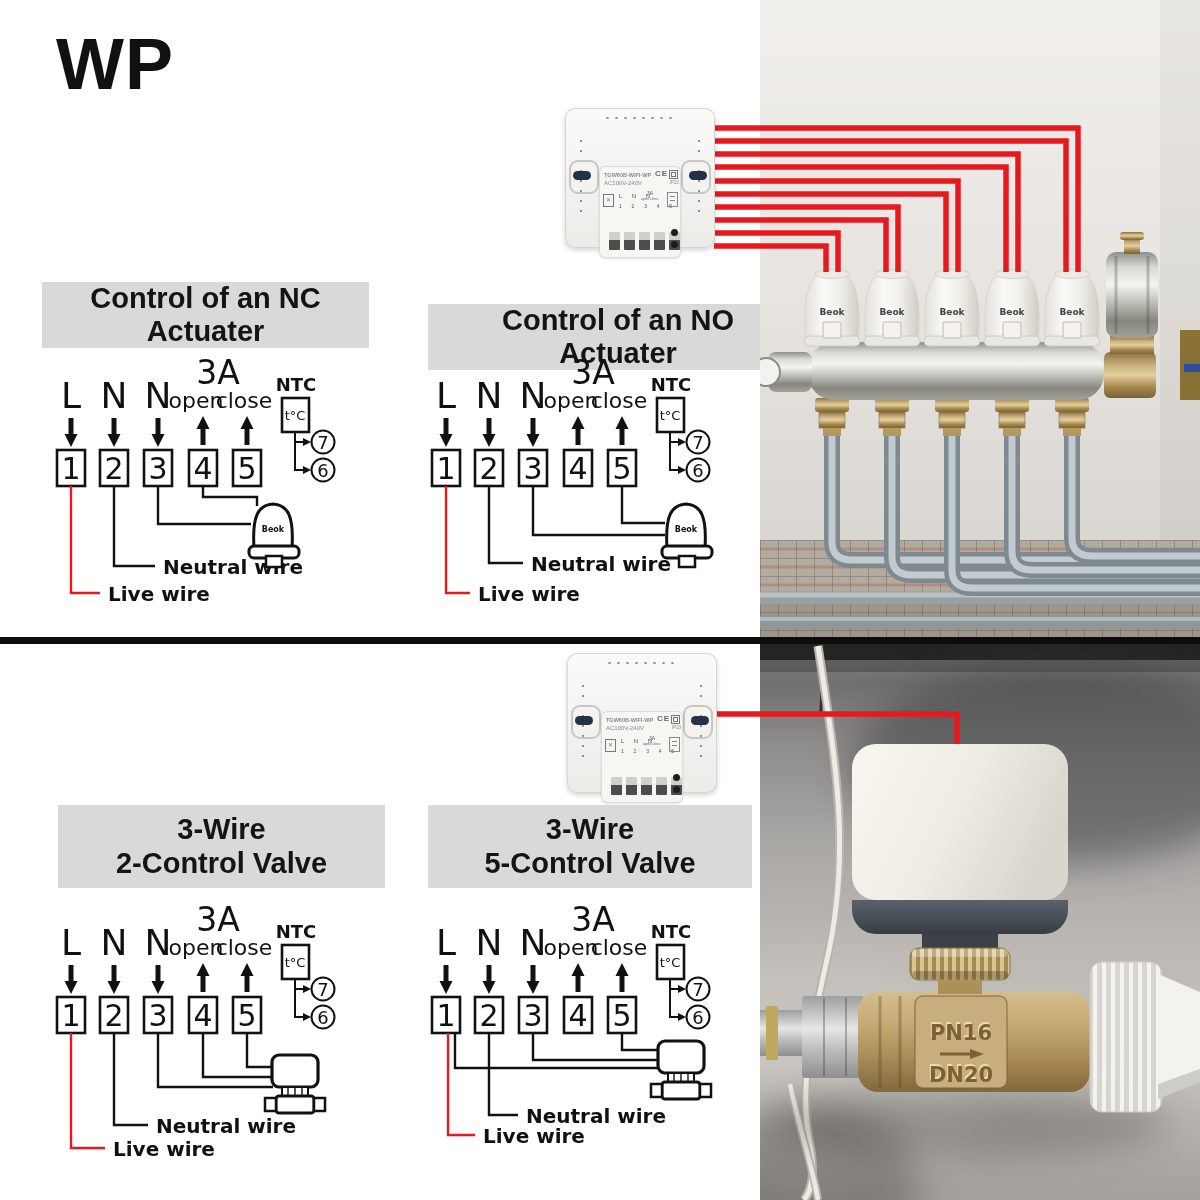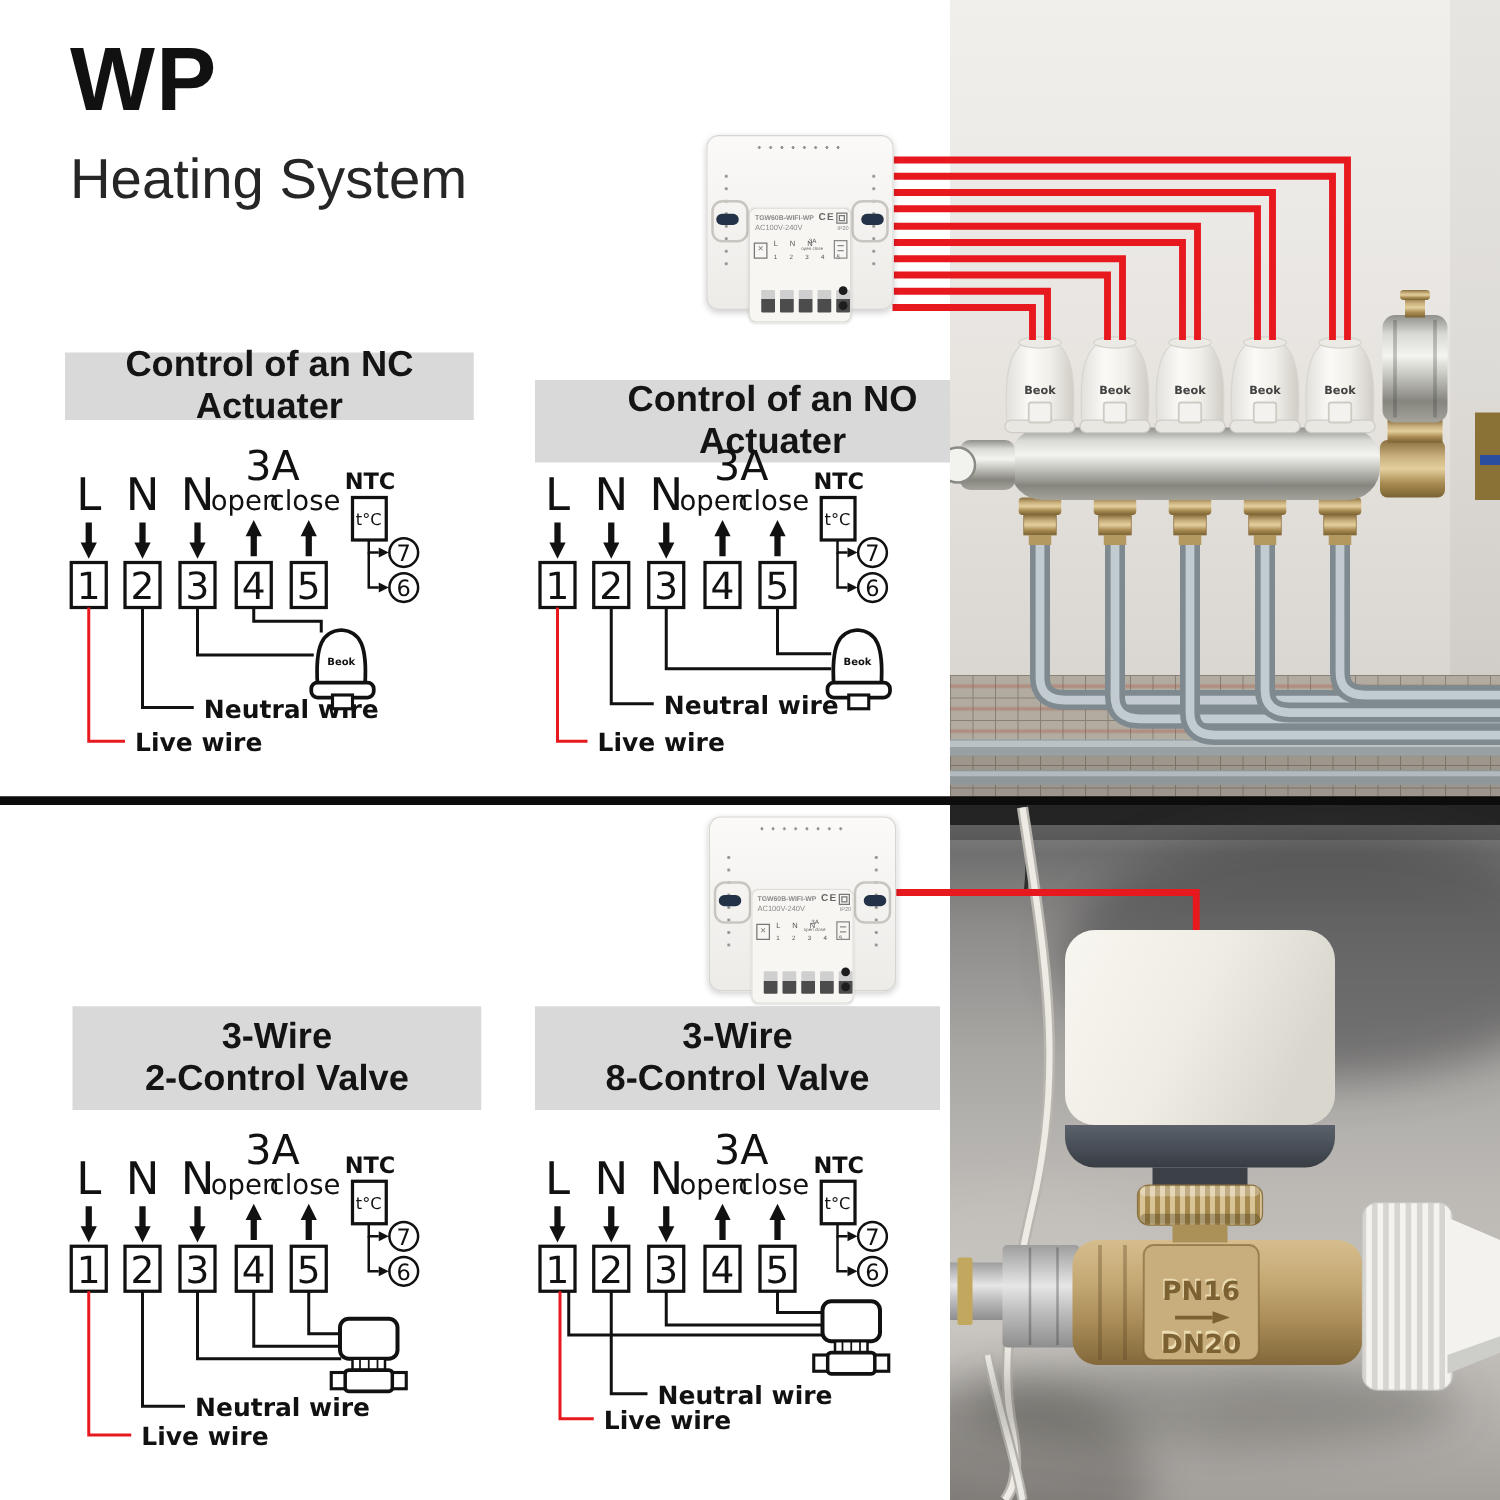--- a/index.html
+++ b/index.html
@@ -10,21 +10,21 @@
   svg text{font-family:"DejaVu Sans","Liberation Sans",sans-serif;fill:#111;}
 
   
   .title-block{left:56px;top:28px;width:480px;}
   .brand{font-size:72px;font-weight:800;letter-spacing:1px;line-height:1.0;color:#111;}
   .subtitle{margin-top:14px;font-size:45px;line-height:1.28;color:#262626;font-weight:400;}
 
   
   .hdr{background:#d9d9d9;text-align:center;font-weight:700;font-size:29px;line-height:1.14;
        color:#141414;display:flex;flex-direction:column;justify-content:center;}
-  .hdr-nc{left:52px;top:282px;width:327px;height:54px;}
+  .hdr-nc{left:42px;top:282px;width:327px;height:66px;}
   .hdr-no{left:428px;top:282px;width:380px;height:66px;margin-top:22px;}
   .hdr-v2{left:58px;top:805px;width:327px;height:83px;}
   .hdr-v1{left:428px;top:805px;width:324px;height:83px;}
 
   
   .t-lnn{font-size:36px;}
   .t-amp{font-size:33px;}
   .t-oc{font-size:22px;}
   .t-ntc{font-size:18px;font-weight:600;}
   .t-sensor{font-size:13px;}
@@ -330,21 +330,20 @@
         <path d="M714,220H886V272"></path>
       <path d="M714,233H838V272"></path>
         <path d="M714,246H826V272"></path>
       <path d="M710,714H957V744"></path>
     </g>
   </svg>
 
   <div class="abs title-block">
     <div class="brand">WP</div>
     <div class="subtitle">
-      <div>Heating System</div>
     </div>
   </div>
 
   <div class="abs thermo" style="left:565px;top:108px;">
     <div class="dots-h" style="left:38px;top:8px;width:74px;"></div>
     <div class="dots-h" style="left:36px;bottom:10px;width:78px;"></div>
     <div class="dots-v" style="left:14px;top:28px;height:82px;"></div>
     <div class="dots-v" style="right:14px;top:28px;height:82px;"></div>
     <div class="wing" style="left:4px;top:52px;"></div>
     <div class="wing" style="right:4px;top:52px;"></div>
@@ -414,21 +413,21 @@
   <div class="abs hdr hdr-no">
     <div>Control of an NO</div>
     <div>Actuater</div>
   </div>
   <div class="abs hdr hdr-v2">
     <div>3-Wire</div>
     <div>2-Control Valve</div>
   </div>
   <div class="abs hdr hdr-v1">
     <div>3-Wire</div>
-    <div>8-Control Valve</div>
+    <div>5-Control Valve</div>
   </div>
 
   <svg class="abs dg" style="left:45px;top:358px;" width="340" height="270" viewBox="0 0 340 270">
     <text class="t-lnn" x="26" y="50" text-anchor="middle">L</text>
     <text class="t-lnn" x="69" y="50" text-anchor="middle">N</text>
     <text class="t-lnn" x="113" y="50" text-anchor="middle">N</text>
     <text class="t-amp" x="173" y="26" text-anchor="middle">3A</text>
     <text class="t-oc" x="151" y="50" text-anchor="middle">open</text>
     <text class="t-oc" x="199" y="50" text-anchor="middle">close</text>
     <text class="t-ntc" x="251" y="33" text-anchor="middle">NTC</text>

